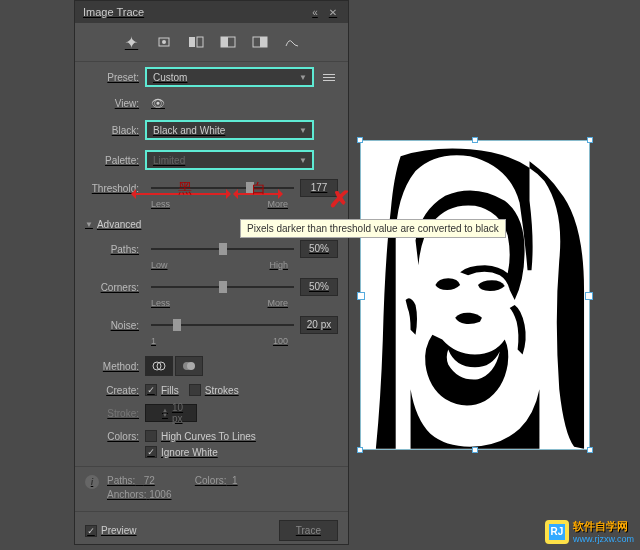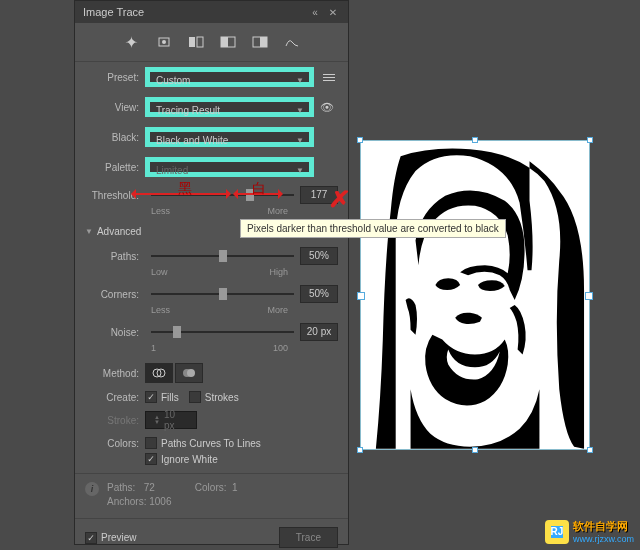--- a/index.html
+++ b/index.html
@@ -1,46 +1,46 @@
 <!DOCTYPE html>
 <html><head>
 <meta charset="utf-8">
 <style>
 * { box-sizing: border-box; margin: 0; padding: 0; font-family: Arial, sans-serif; }
 body { background: #4a4a4a; width: 640px; height: 550px; position: relative; overflow: hidden; }
-.panel { position: absolute; left: 74px; top: 0; width: 275px; height: 545px; background: #535353; border: 1px solid #2a2a2a; }
+.panel { position: absolute; left: 74px; top: 0; width: 275px; height: 545px; background: #535353; border: 1px solid #2a2a2a; text-decoration: underline; }
 .panel-header { background: #3a3a3a; height: 22px; display: flex; align-items: center; padding: 0 8px; }
 .panel-title { color: #ccc; font-size: 11px; flex: 1; }
 .panel-controls { display: flex; gap: 4px; }
 .ctrl-btn { width: 14px; height: 14px; color: #aaa; font-size: 10px; cursor: pointer; display: flex; align-items: center; justify-content: center; }
 .icon-row { display: flex; gap: 12px; padding: 10px 0; justify-content: center; border-bottom: 1px solid #444; }
 .icon-btn { width: 20px; height: 18px; display: flex; align-items: center; justify-content: center; color: #ccc; cursor: pointer; }
 .form-row { display: flex; align-items: center; padding: 5px 10px; }
 .label { color: #bbb; font-size: 10px; width: 60px; text-align: right; padding-right: 6px; }
-.select { flex: 1; background: #3a3a3a; border: 5px solid #5eead4; color: #ccc; font-size: 10px; padding: 3px 18px 3px 6px; height: 20px; position: relative; }
+.select { flex: 1; background: #3a3a3a; border: 2px solid #5eead4; color: #ccc; font-size: 10px; padding: 3px 18px 3px 6px; height: 20px; position: relative; }
 .select.disabled { color: #666; }
 .select::after { content: '▼'; position: absolute; right: 5px; top: 4px; font-size: 8px; color: #999; }
 .eye-btn { width: 18px; margin-left: 6px; color: #ccc; font-size: 11px; cursor: pointer; }
 .menu-btn { width: 18px; margin-left: 6px; color: #ccc; cursor: pointer; display: flex; flex-direction: column; gap: 2px; align-items: center; justify-content: center; }
 .menu-btn span { width: 12px; height: 1px; background: #ccc; }
 .slider-row { padding: 4px 10px; }
 .slider-head { display: flex; align-items: center; }
 .slider-track { flex: 1; height: 2px; background: #2a2a2a; position: relative; margin: 0 6px; }
 .slider-thumb { position: absolute; width: 8px; height: 12px; background: #999; top: -5px; transform: translateX(-50%); }
 .val-box { background: #3a3a3a; border: 1px solid #2a2a2a; color: #ccc; font-size: 10px; width: 38px; height: 18px; text-align: center; line-height: 16px; }
 .slider-labels { display: flex; justify-content: space-between; font-size: 9px; color: #999; padding: 2px 6px 0 66px; text-align: center; }
 .section-head { display: flex; align-items: center; padding: 6px 10px; color: #ccc; font-size: 10px; cursor: pointer; }
 .section-head::before { content: '▼'; font-size: 8px; margin-right: 4px; color: #999; }
 .method-row { display: flex; align-items: center; padding: 6px 10px; }
 .method-btn { width: 28px; height: 20px; background: #3a3a3a; border: 1px solid #2a2a2a; margin-right: 2px; cursor: pointer; display: flex; align-items: center; justify-content: center; }
 .method-btn.active { background: #2a2a2a; }
 .checkbox-row { display: flex; align-items: center; padding: 2px 10px; }
 .chk { width: 12px; height: 12px; border: 1px solid #2a2a2a; background: #3a3a3a; margin-right: 4px; display: flex; align-items: center; justify-content: center; color: #ccc; font-size: 9px; cursor: pointer; }
 .chk-label { color: #ccc; font-size: 10px; }
-.stroke-box { background: #2a2a2a; border: 1px solid #1a1a1a; color: #666; font-size: 10px; width: 52px; height: 18px; display: flex; align-items: center; padding: 0 8px; }
+.stroke-box { background: #2a2a2a; border: 1px solid #1a1a1a; color: #666; font-size: 10px; width: 52px; height: 18px; display: flex; align-items: center; padding: 0 16px; }
 .stroke-arrows { display: flex; flex-direction: column; margin-right: 4px; }
 .stroke-arrows span { font-size: 6px; color: #666; line-height: 5px; }
 .info-row { display: flex; padding: 8px 10px; color: #999; font-size: 10px; align-items: flex-start; border-top: 1px solid #444; margin-top: 6px; }
 .info-icon { width: 14px; height: 14px; border-radius: 50%; background: #666; color: #333; font-size: 9px; font-weight: bold; display: flex; align-items: center; justify-content: center; margin-right: 8px; font-style: italic; }
 .info-col { flex: 1; }
 .info-line { margin-bottom: 3px; }
 .bottom-row { display: flex; align-items: center; padding: 8px 10px; border-top: 1px solid #444; }
 .trace-btn { background: #3a3a3a; border: 1px solid #2a2a2a; color: #888; font-size: 10px; padding: 4px 16px; cursor: pointer; margin-left: auto; }
 .canvas { position: absolute; left: 360px; top: 140px; width: 230px; height: 310px; background: #fff; border: 1px solid #8bc; }
 .canvas::before, .canvas::after { content: ''; position: absolute; width: 6px; height: 6px; background: #fff; border: 1px solid #5ad; }
@@ -56,21 +56,21 @@
 .anno { position: absolute; color: #a00; font-size: 14px; z-index: 5; }
 .arrow-red { position: absolute; height: 2px; background: #d22; z-index: 4; }
 .arrow-red::before, .arrow-red::after { content: ''; position: absolute; width: 0; height: 0; border: 5px solid transparent; top: -4px; }
 .arrow-red.a1 { left: 136px; top: 193px; width: 90px; }
 .arrow-red.a1::before { border-right-color: #d22; left: -10px; }
 .arrow-red.a1::after { border-left-color: #d22; right: -10px; }
 .arrow-red.a2 { left: 238px; top: 193px; width: 40px; }
 .arrow-red.a2::before { border-right-color: #d22; left: -10px; }
 .arrow-red.a2::after { border-left-color: #d22; right: -10px; }
 .watermark { position: absolute; right: 6px; bottom: 6px; display: flex; align-items: center; gap: 4px; }
-.wm-logo { width: 24px; height: 24px; background: #3af; border-radius: 4px; border: 6px solid #fde047; display: flex; align-items: center; justify-content: center; color: #fff; font-size: 10px; font-weight: bold; }
+.wm-logo { width: 24px; height: 24px; background: #3af; border-radius: 4px; border: 4px solid #fde047; display: flex; align-items: center; justify-content: center; color: #fff; font-size: 10px; font-weight: bold; }
 .wm-text { color: #fa0; font-size: 11px; font-weight: bold; text-shadow: 1px 1px 0 #000; }
 .wm-url { color: #3af; font-size: 9px; }
 </style>
 </head>
 <body>
 
 <div class="panel">
   <div class="panel-header">
     <span class="panel-title">Image Trace</span>
     <div class="panel-controls">
@@ -117,21 +117,20 @@
     <div class="select">Custom</div>
     <div class="menu-btn">
         <span></span>
         <span></span>
         <span></span>
       </div>
   </div>
 
   <div class="form-row">
     <span class="label">View:</span>
-    <div class="select">Tracing Result</div>
     <span class="eye-btn">👁</span>
   </div>
 
   <div class="form-row">
     <span class="label">Black:</span>
     <div class="select">Black and White</div>
     <span style="width:18px;margin-left:6px"></span>
   </div>
 
   <div class="form-row">
@@ -229,21 +228,21 @@
           <span>▲</span>
           <span>▼</span>
         </div>
         <span>10 px</span>
       </div>
   </div>
 
   <div class="checkbox-row" style="padding-top:6px">
     <span class="label">Colors:</span>
     <div class="chk"></div>
-    <span class="chk-label">Paths Curves To Lines</span>
+    <span class="chk-label">High Curves To Lines</span>
   </div>
   <div class="checkbox-row">
     <span class="label"></span>
     <div class="chk">✓</div>
     <span class="chk-label">Ignore White</span>
   </div>
 
   <div class="info-row">
     <div class="info-icon">i</div>
     <div class="info-col">

